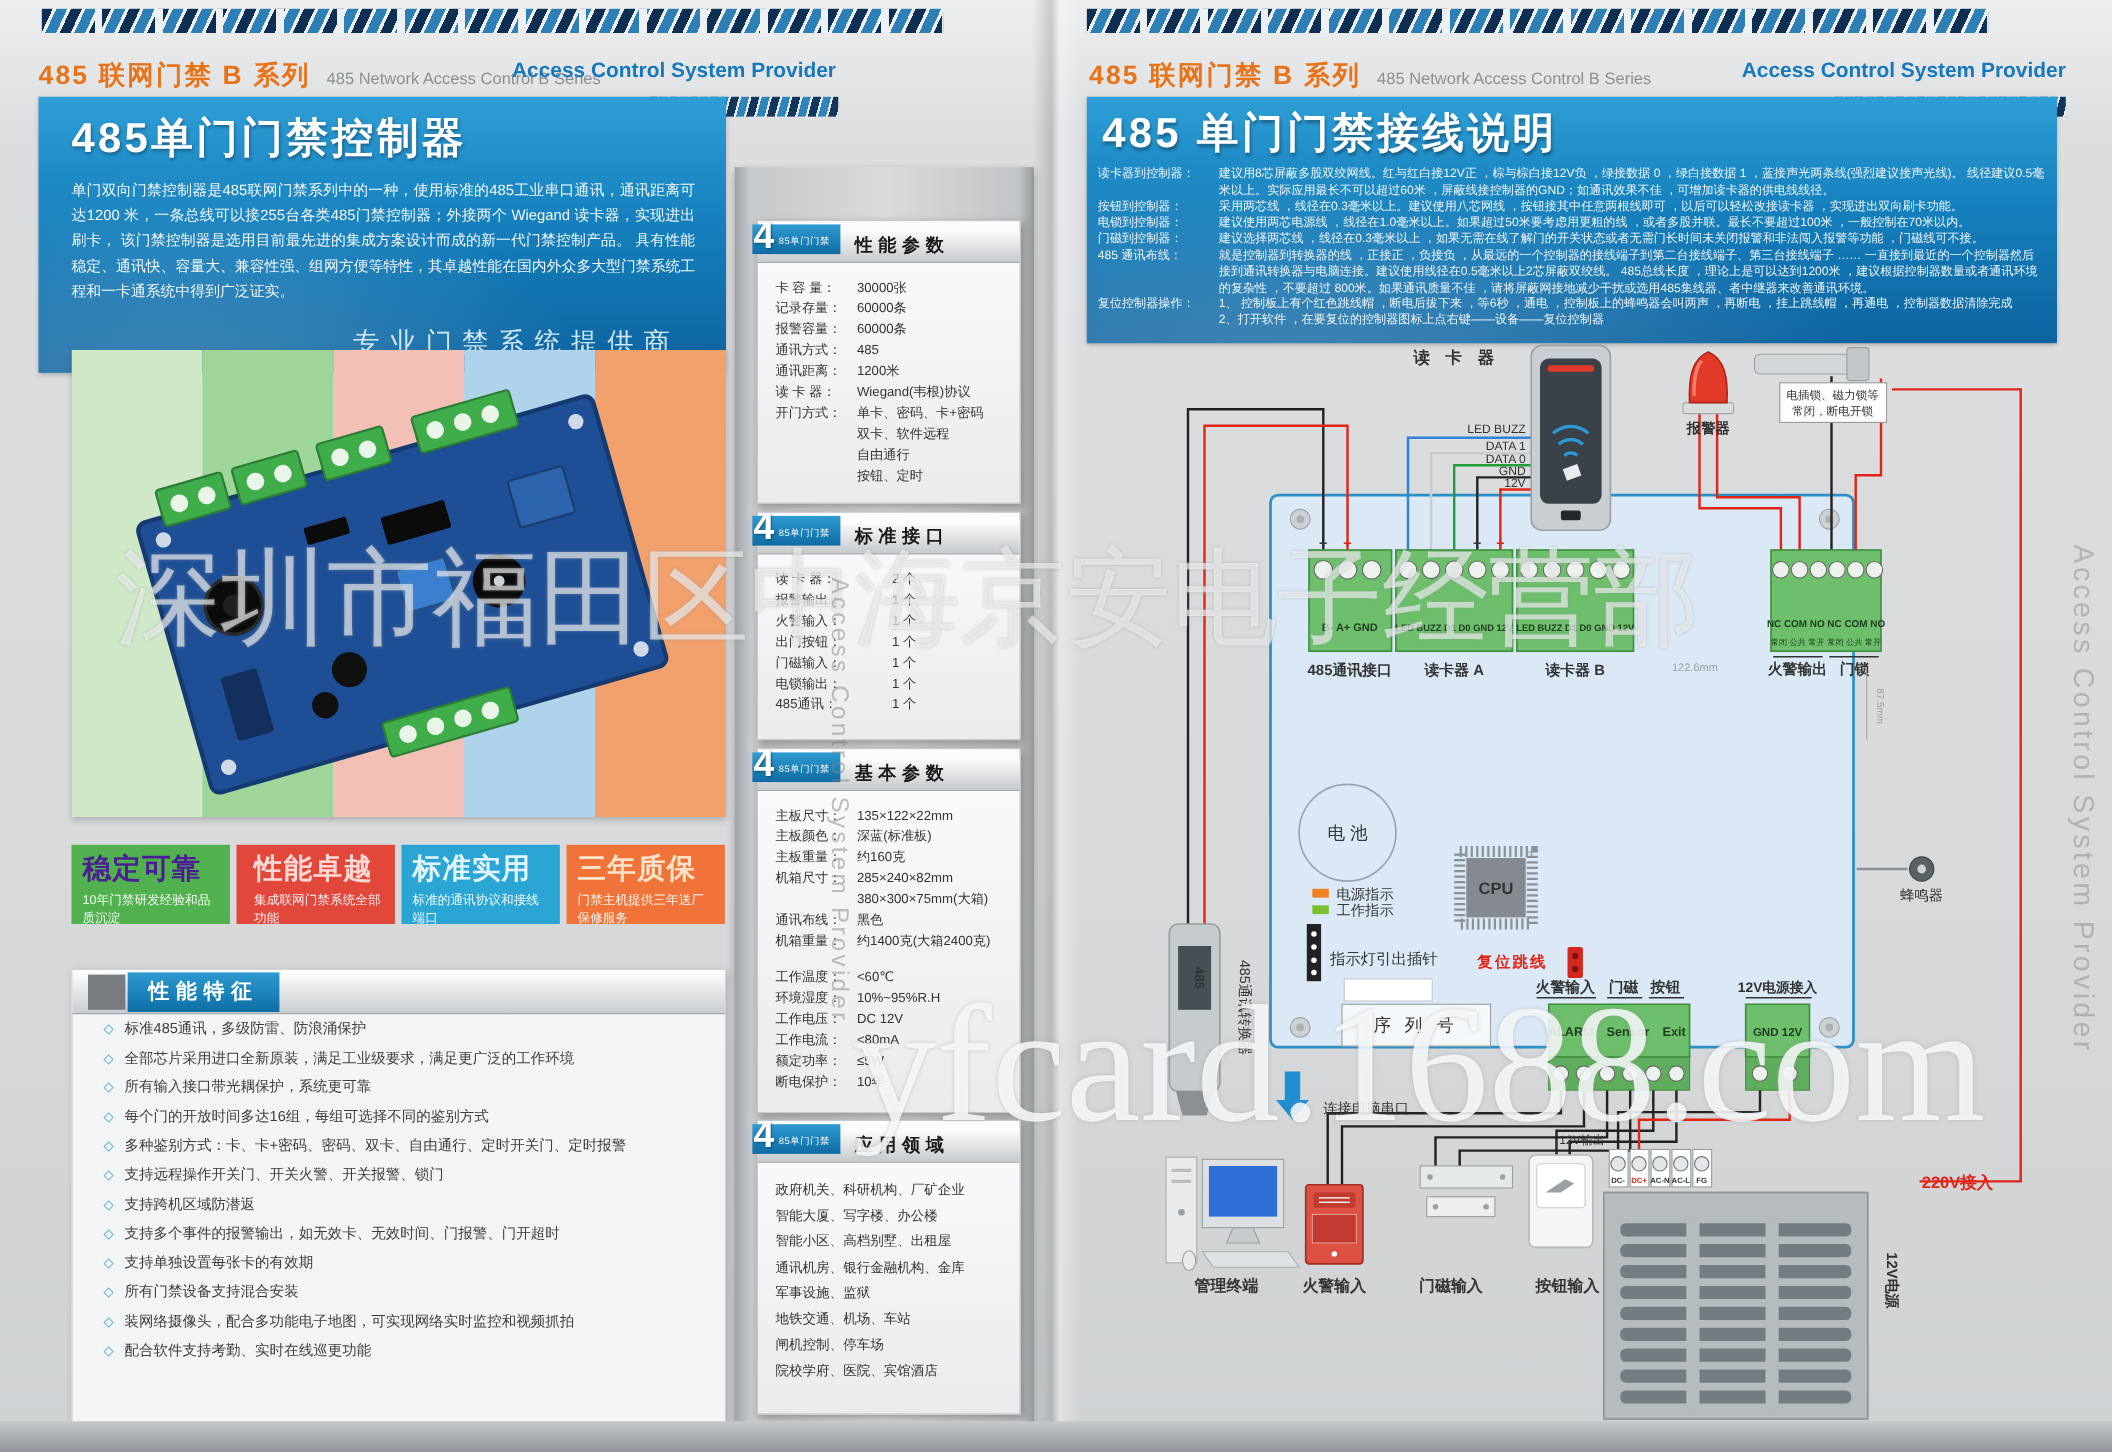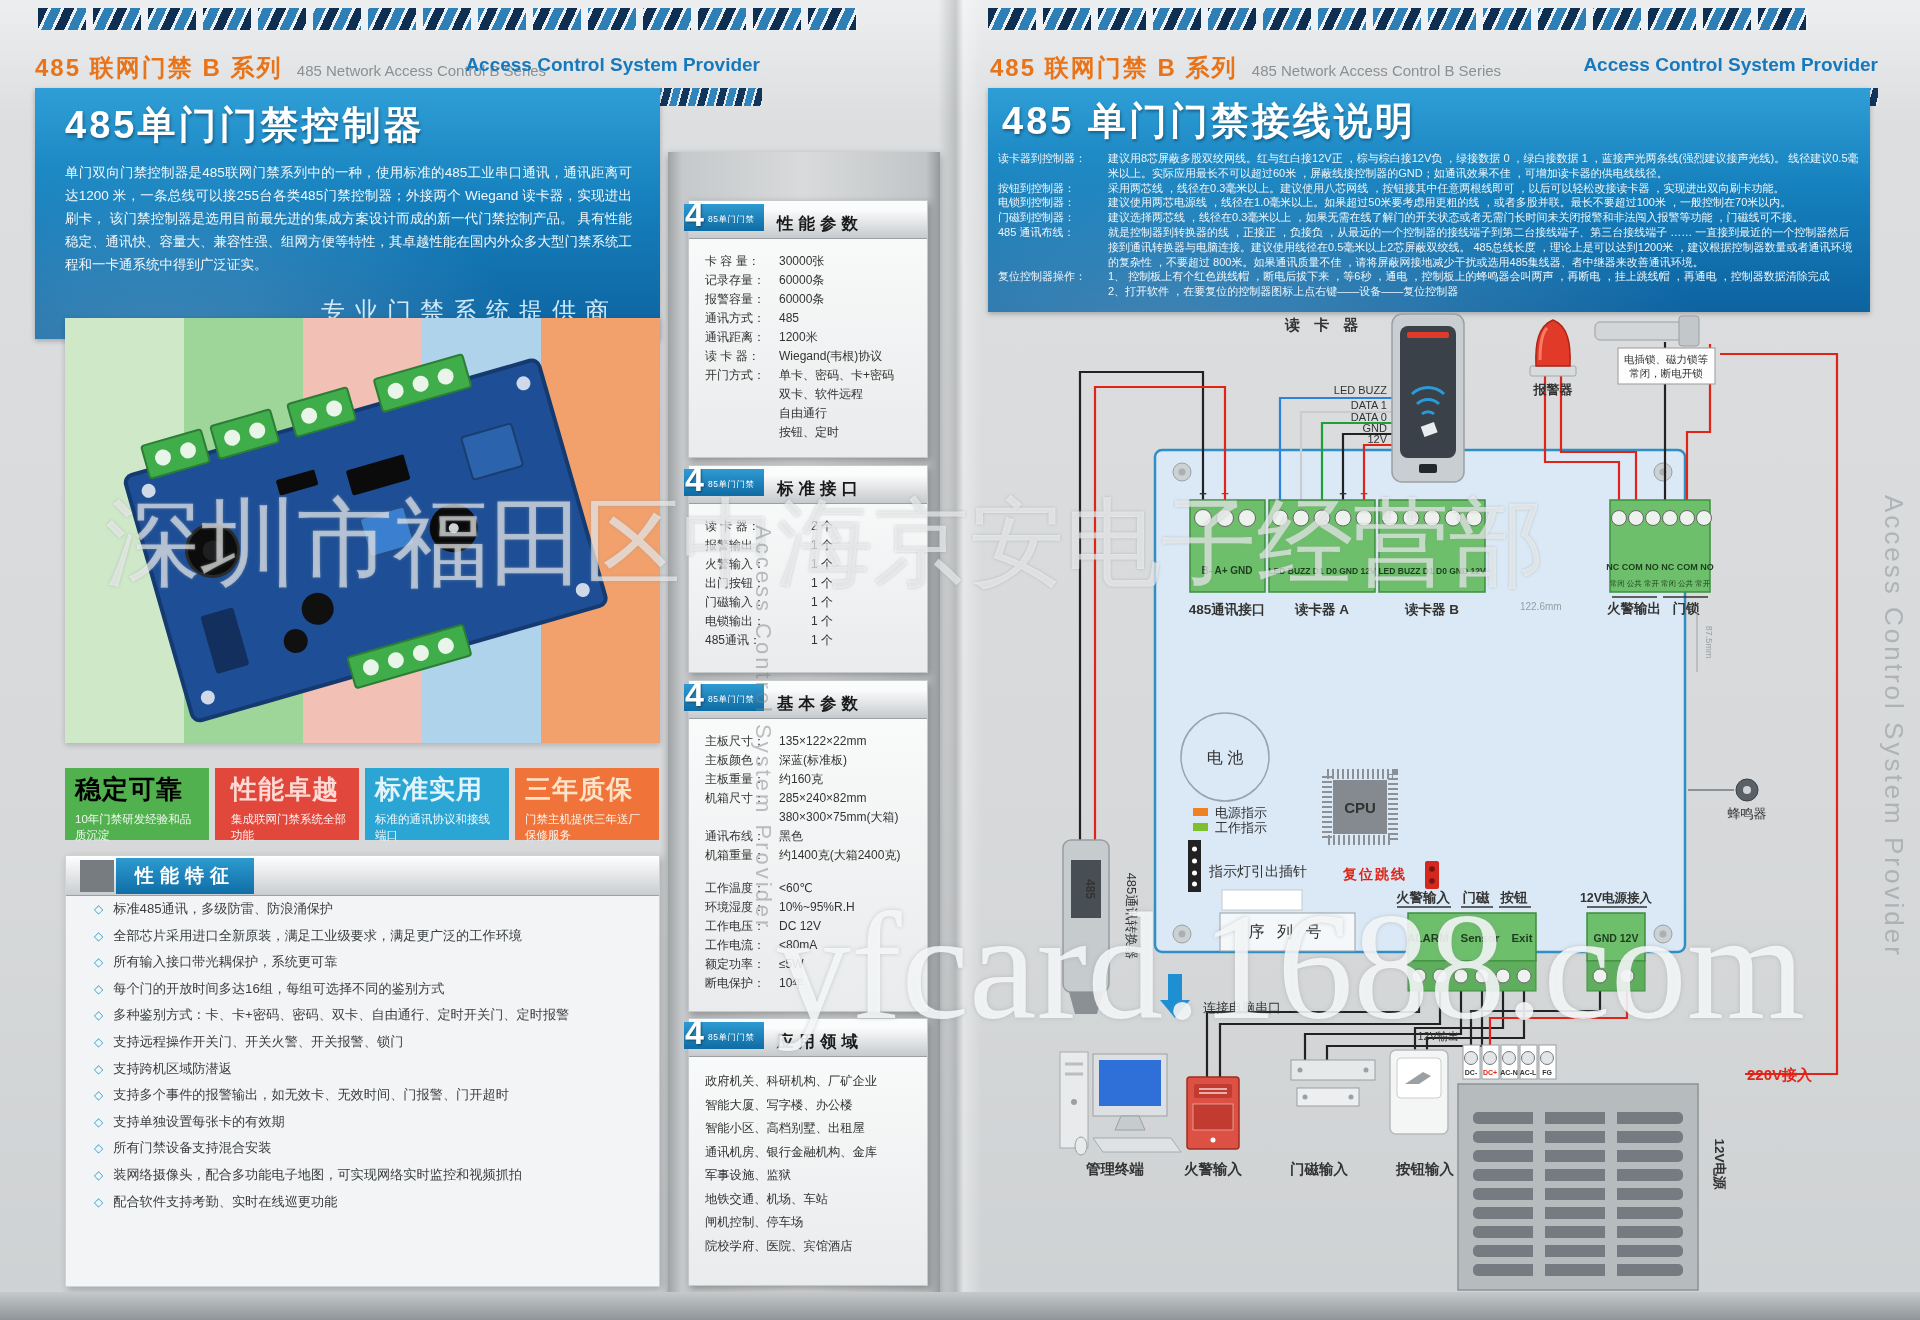--- a/index.html
+++ b/index.html
@@ -37,27 +37,27 @@
   .note-row .nl { flex:none; width:110px; text-align:justify; }
   .note-row .nt { flex:1; white-space:pre-line; }
 
   
   .pcb { box-shadow:0 2px 6px rgba(0,0,0,.2); }
 
   
   .sp { position:absolute; top:768px; width:144px; height:72px; color:#fff; padding:4px 8px 0 10px; }
   .sp h3 { font-size:26px; font-weight:bold; letter-spacing:1px; }
   .sp p { font-size:11.5px; line-height:16px; margin-top:4px; color:rgba(255,255,255,.92); }
-  .sp1 { left:65px;  background:#52b14f; } .sp1 h3 { color:#000000; }
+  .sp1 { left:65px;  background:#52b14f; } .sp1 h3 { color:#4c1d95; }
   .sp2 { left:215px; background:#e2473c;padding-left:16px; } .sp2 h3 { color:#ffd9d4; }
   .sp3 { left:365px; background:#2ba6d4; } .sp3 h3 { color:#e2f5fc; }
   .sp4 { left:515px; background:#f0743a; } .sp4 h3 { color:#ffe3c8; }
 
   
-  .features { left:65px; top:855px; width:595px; height:432px; background:#f3f4f5;
+  .features { left:65px; top:881px; width:595px; height:432px; background:#f3f4f5;
               border:1px solid #cfd2d4; box-shadow:2px 3px 8px rgba(0,0,0,.22); }
   .feat-hdr { position:relative; height:40px; background:linear-gradient(#ffffff,#c9cdd0); border-bottom:1px solid #9aa0a3; }
   .feat-hdr .gray-sq { position:absolute; left:14px; top:4px; width:34px; height:32px; background:#767c80; }
   .feat-hdr .blue-tab { position:absolute; left:50px; top:2px; width:138px; height:36px;
         background:linear-gradient(180deg,#2d9ad0,#0f6ea6); color:#fff; font-size:19px; font-weight:bold;
         letter-spacing:6px; text-align:center; line-height:36px; }
   .feat-list { padding:0 20px 0 28px; }
   .feat-list .fi { font-size:13.2px; line-height:26.6px; color:#3a3e40; white-space:nowrap; }
   .feat-list .diam { color:#35a0d0; margin-right:10px; font-size:12px; }
 

